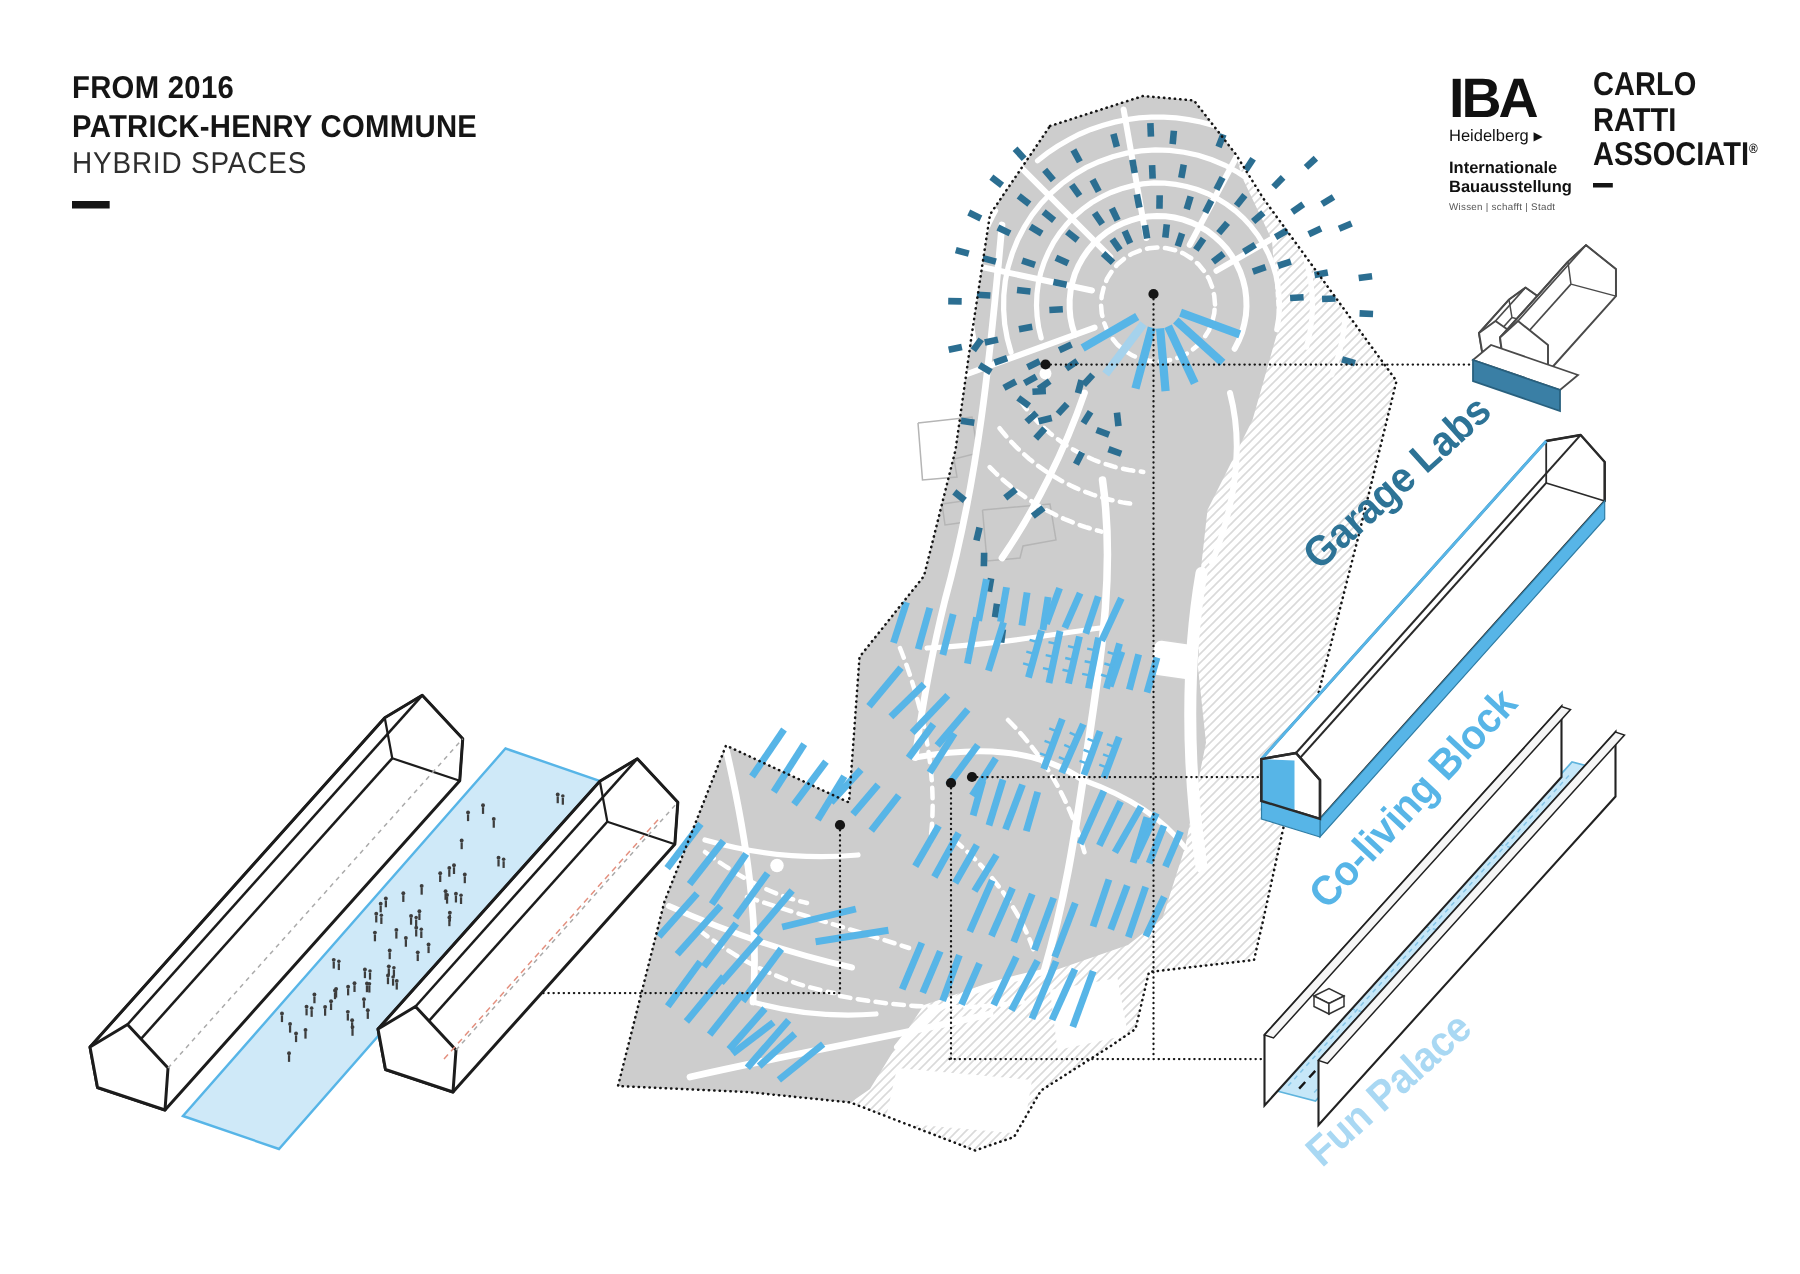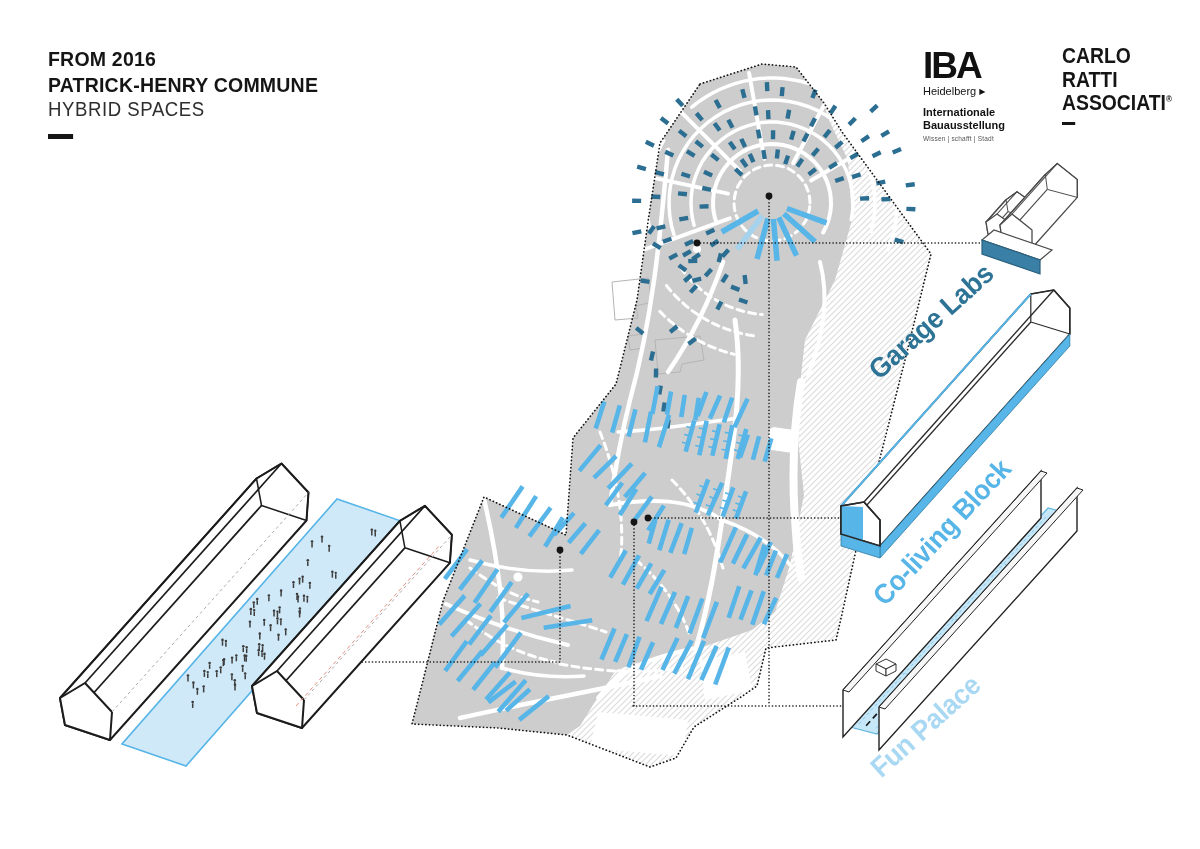--- a/index.html
+++ b/index.html
@@ -3,21 +3,21 @@
 <meta charset="utf-8">
 <style>
   html,body{margin:0;padding:0;background:#fff;}
   .canvas{position:relative;width:1200px;height:849px;background:#fff;overflow:hidden;
           font-family:"Liberation Sans", sans-serif;}
   svg{position:absolute;left:0;top:0;}
   .title-block{position:absolute;left:48px;top:46px;color:#151515;transform:scaleX(.93);transform-origin:0 0;}
   .t1{font-size:21px;font-weight:800;letter-spacing:.2px;line-height:1.22;white-space:nowrap;}
   .t2{font-size:20px;font-weight:400;color:#2e2e2e;letter-spacing:.6px;line-height:1.25;white-space:nowrap;}
   .bar{width:27px;height:5px;background:#151515;margin-top:12px;}
-  .iba{position:absolute;left:923px;top:50px;color:#111;}
+  .iba{position:absolute;left:966px;top:50px;color:#111;}
   .iba-acro{font-size:37px;font-weight:900;letter-spacing:-2px;line-height:.85;}
   .iba-city{font-size:11px;font-weight:400;margin-top:4px;white-space:nowrap;}
   .iba-city .arr{font-size:8px;vertical-align:1px;}
   .iba-org{font-size:11px;font-weight:700;line-height:1.12;margin-top:9px;white-space:nowrap;}
   .iba-motto{font-size:6.5px;color:#555;margin-top:4px;letter-spacing:.2px;white-space:nowrap;}
   .cra{position:absolute;left:1062px;top:44px;color:#151515;transform:scaleX(.88);transform-origin:0 0;}
   .cra-line{font-size:22px;font-weight:700;line-height:1.07;letter-spacing:0;white-space:nowrap;}
   .cra-line sup{font-size:9px;}
   .cra-bar{width:15px;height:3.5px;background:#151515;margin-top:7px;}
   .lbl{position:absolute;font-weight:700;white-space:nowrap;transform-origin:0 100%;font-size:28px;letter-spacing:-.3px;}

